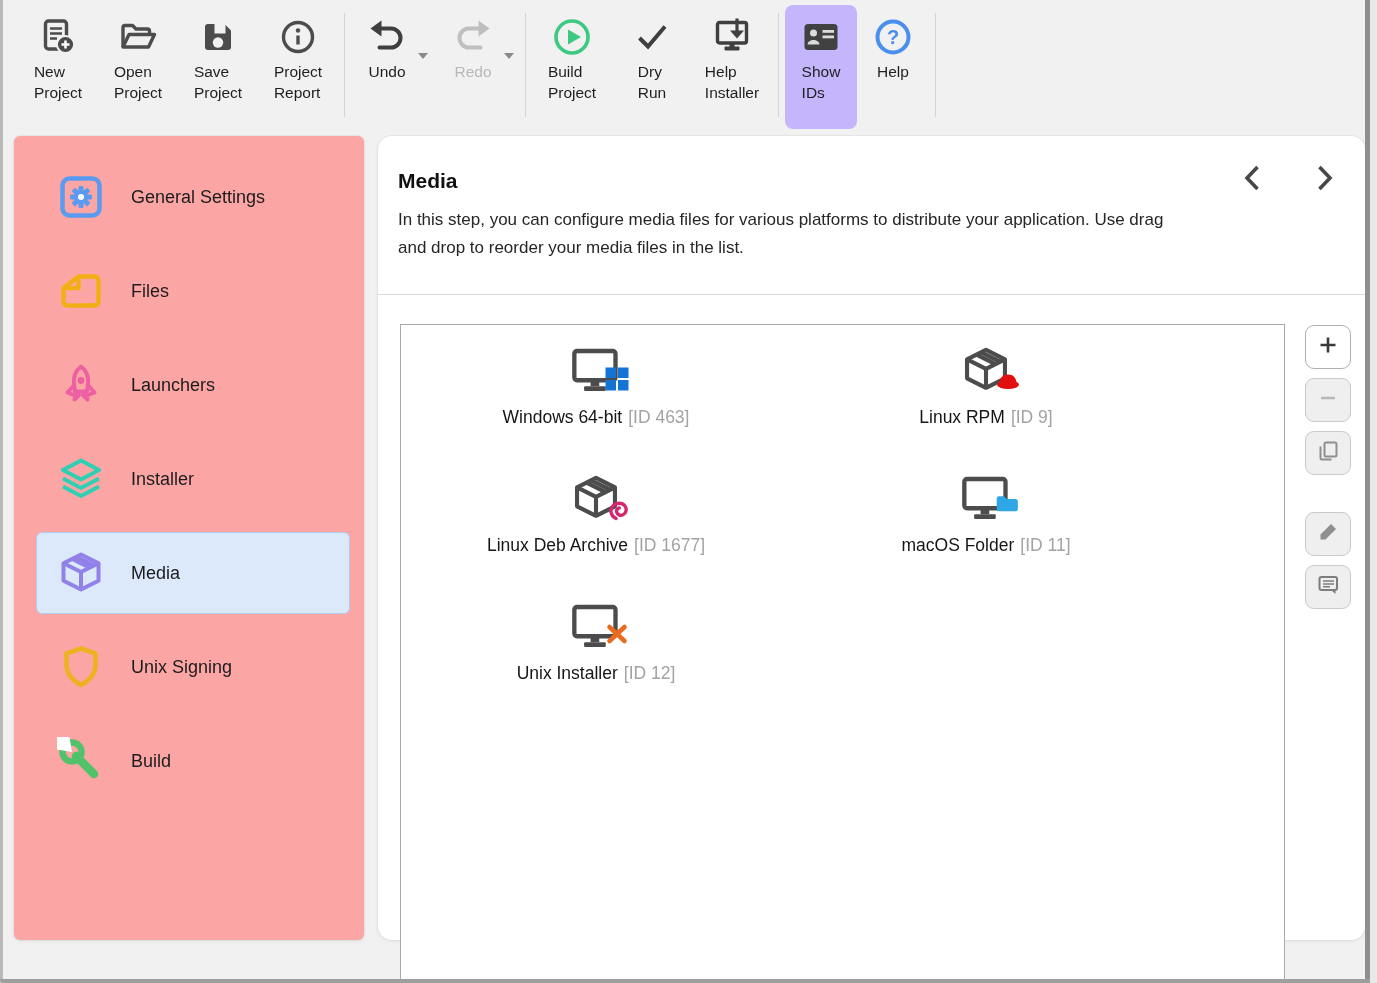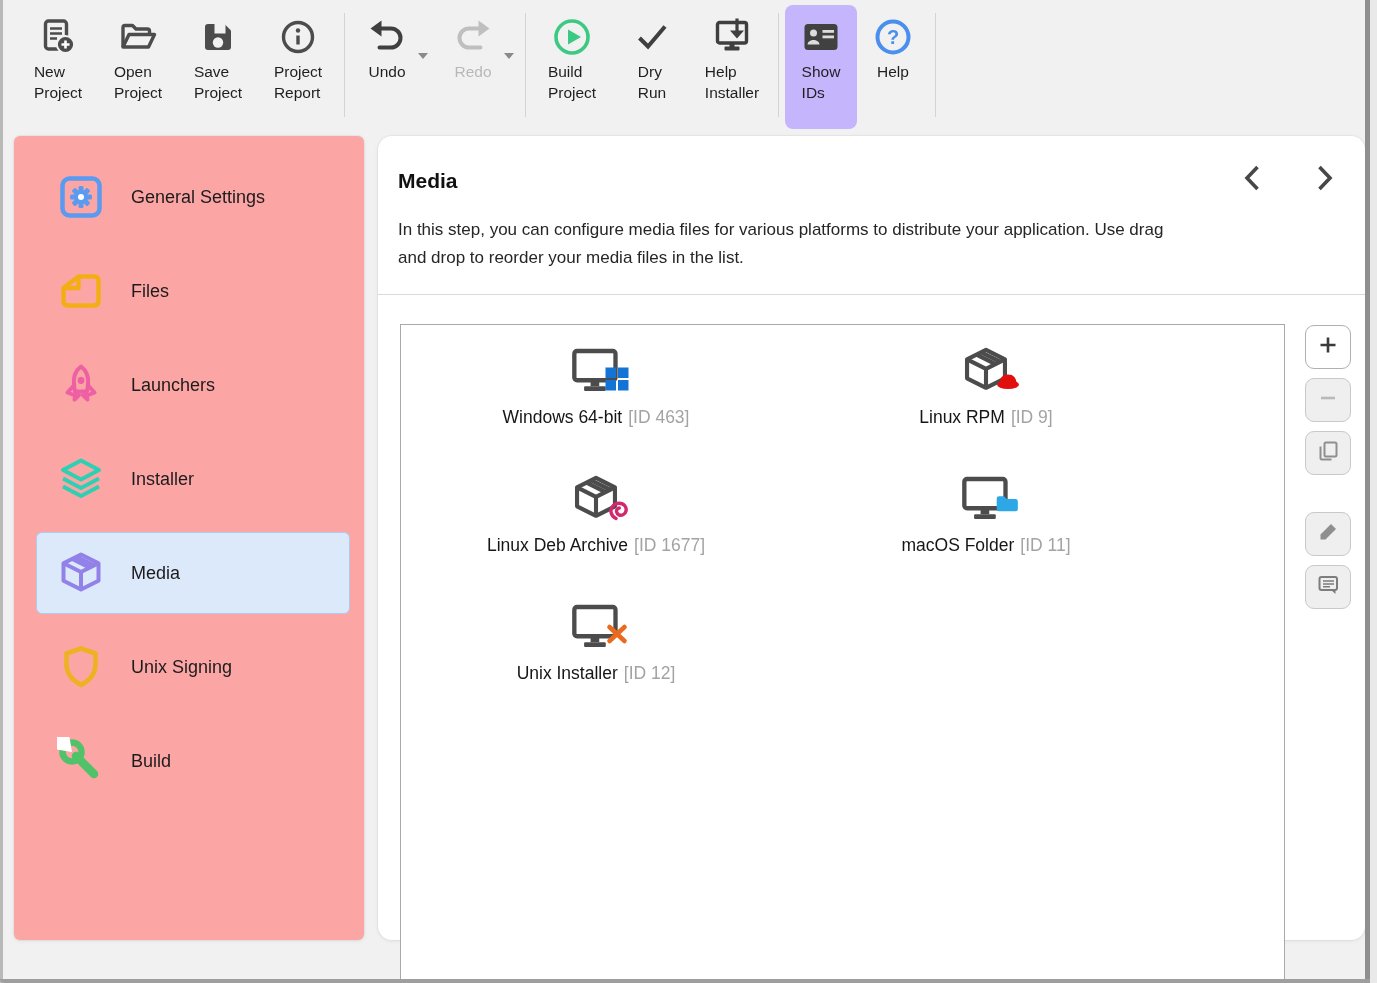--- a/index.html
+++ b/index.html
@@ -33,21 +33,21 @@
              padding-left:20px;gap:26px;border:1px solid transparent;box-sizing:border-box;cursor:default;}
   .side-item.selected{background:#dce9fb;border-color:#aecbf0;}
   .side-label{font-size:18px;color:#1c1c1c;}
   .side-icon{width:48px;height:48px;display:flex;align-items:center;justify-content:center;}
 
   .main{position:absolute;left:378px;top:136px;width:987px;height:804px;background:#fff;border-radius:14px;
         box-shadow:0 0 0 1px rgba(0,0,0,0.03),0 1px 4px rgba(0,0,0,0.07);}
   .main-title{position:absolute;left:20px;top:33px;font-size:21px;font-weight:bold;color:#111;}
   .nav-arrow{position:absolute;top:27px;width:26px;height:30px;display:flex;align-items:center;justify-content:center;}
   .nav-prev{right:99px;} .nav-next{right:28px;}
-  .desc{position:absolute;left:20px;top:80px;width:775px;font-size:17px;line-height:28px;color:#262626;}
+  .desc{position:absolute;left:20px;top:70px;width:775px;font-size:17px;line-height:28px;color:#262626;}
   .divider{position:absolute;left:0;right:0;top:158px;height:1px;background:#dadada;}
 
   .list-box{position:absolute;left:22px;top:188px;width:885px;height:656px;border:1px solid #a9a9a9;
             background:#fff;box-sizing:border-box;overflow:hidden;}
   .grid{display:grid;grid-template-columns:390px 390px;padding-top:14px;}
   .media-item{height:128px;display:flex;flex-direction:column;align-items:center;padding-top:6px;box-sizing:border-box;}
   .mi-icon{position:relative;width:52px;height:52px;}
   .badge{position:absolute;}
   .mi-label{margin-top:10px;font-size:17.5px;color:#161616;display:flex;gap:6px;white-space:nowrap;}
   .mi-id{color:#a3a3a3;}

